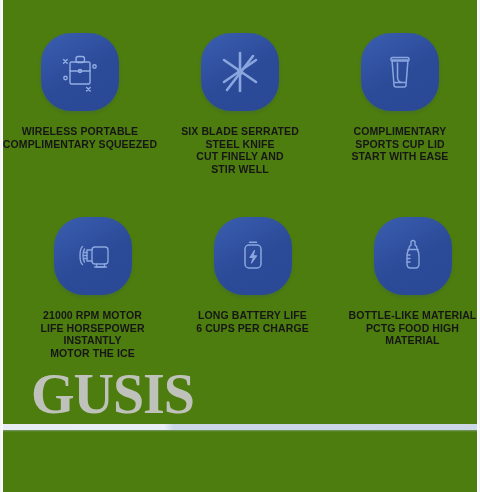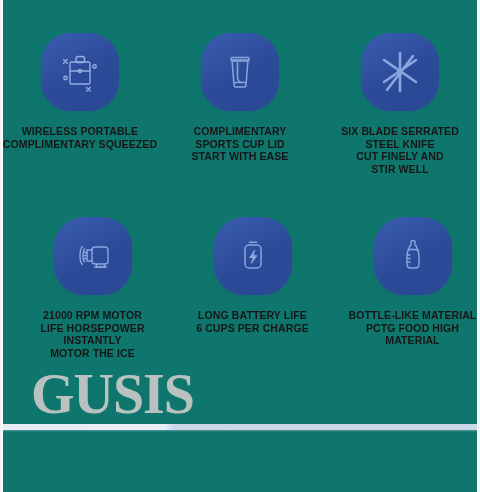--- a/index.html
+++ b/index.html
@@ -8,21 +8,21 @@
     padding: 0;
     background: #ffffff;
   }
   body {
     font-family: "Liberation Sans", sans-serif;
   }
   .page {
     position: relative;
     width: 480px;
     height: 492px;
-    background: #0f766e;
+    background: #4d7c0f;
     overflow: hidden;
     box-sizing: border-box;
   }
   .edge-left {
     position: absolute;
     left: 0; top: 0;
     width: 3px; height: 492px;
     background: linear-gradient(to right, #eef1f7, #ffffff);
   }
   .edge-right {
@@ -152,52 +152,52 @@
       </div>
       <div class="caption">
         <span class="ln">WIRELESS PORTABLE</span>
         <span class="ln">COMPLIMENTARY SQUEEZED</span>
       </div>
     </div>
 
     <div class="cell">
       <div class="tile grad">
         <span>
-          <svg width="50" height="50" viewBox="0 0 50 50" fill="none" stroke="#8aa6de" stroke-width="1.5" stroke-linecap="round" stroke-linejoin="round">
-            <path d="M17 13 H33 L31 38 Q31 40 29 40 H21 Q19 40 19 38 Z"></path>
-            <rect x="16" y="10.5" width="18" height="3.6" rx="1.4"></rect>
-            <path d="M22.5 16 L22.5 30 Q22.5 34.5 26.5 35.5"></path>
-            <path d="M19.7 35.5 H30.3"></path>
-          </svg>
-        </span>
-      </div>
-      <div class="caption">
-        <span class="ln">COMPLIMENTARY</span>
-        <span class="ln">SPORTS CUP LID</span>
-        <span class="ln">START WITH EASE</span>
-      </div>
-    </div>
-
-    <div class="cell">
-      <div class="tile grad">
-        <span>
           <svg width="52" height="52" viewBox="0 0 52 52" fill="none" stroke="#8aa6de" stroke-width="2.6" stroke-linecap="round" stroke-linejoin="round">
             <path d="M26 7 L26 45"></path>
             <path d="M10 14 L42 36"></path>
             <path d="M42 14 L10 36"></path>
             <path d="M13 44 L39 10"></path>
             <circle cx="26" cy="26" r="2.2" stroke-width="2"></circle>
           </svg>
         </span>
       </div>
       <div class="caption">
         <span class="ln">SIX BLADE SERRATED</span>
         <span class="ln">STEEL KNIFE</span>
         <span class="ln">CUT FINELY AND</span>
         <span class="ln">STIR WELL</span>
+      </div>
+    </div>
+
+    <div class="cell">
+      <div class="tile grad">
+        <span>
+          <svg width="50" height="50" viewBox="0 0 50 50" fill="none" stroke="#8aa6de" stroke-width="1.5" stroke-linecap="round" stroke-linejoin="round">
+            <path d="M17 13 H33 L31 38 Q31 40 29 40 H21 Q19 40 19 38 Z"></path>
+            <rect x="16" y="10.5" width="18" height="3.6" rx="1.4"></rect>
+            <path d="M22.5 16 L22.5 30 Q22.5 34.5 26.5 35.5"></path>
+            <path d="M19.7 35.5 H30.3"></path>
+          </svg>
+        </span>
+      </div>
+      <div class="caption">
+        <span class="ln">COMPLIMENTARY</span>
+        <span class="ln">SPORTS CUP LID</span>
+        <span class="ln">START WITH EASE</span>
       </div>
     </div>
 
     <div class="cell row2">
       <div class="tile grad">
         <span>
           <svg width="50" height="50" viewBox="0 0 50 50" fill="none" stroke="#8aa6de" stroke-width="1.4" stroke-linecap="round" stroke-linejoin="round">
             <rect x="24" y="16" width="16" height="17" rx="3"></rect>
             <path d="M24 19 H19 V30 H24"></path>
             <path d="M19 21.5 H16 M19 24.5 H16 M19 27.5 H16"></path>

